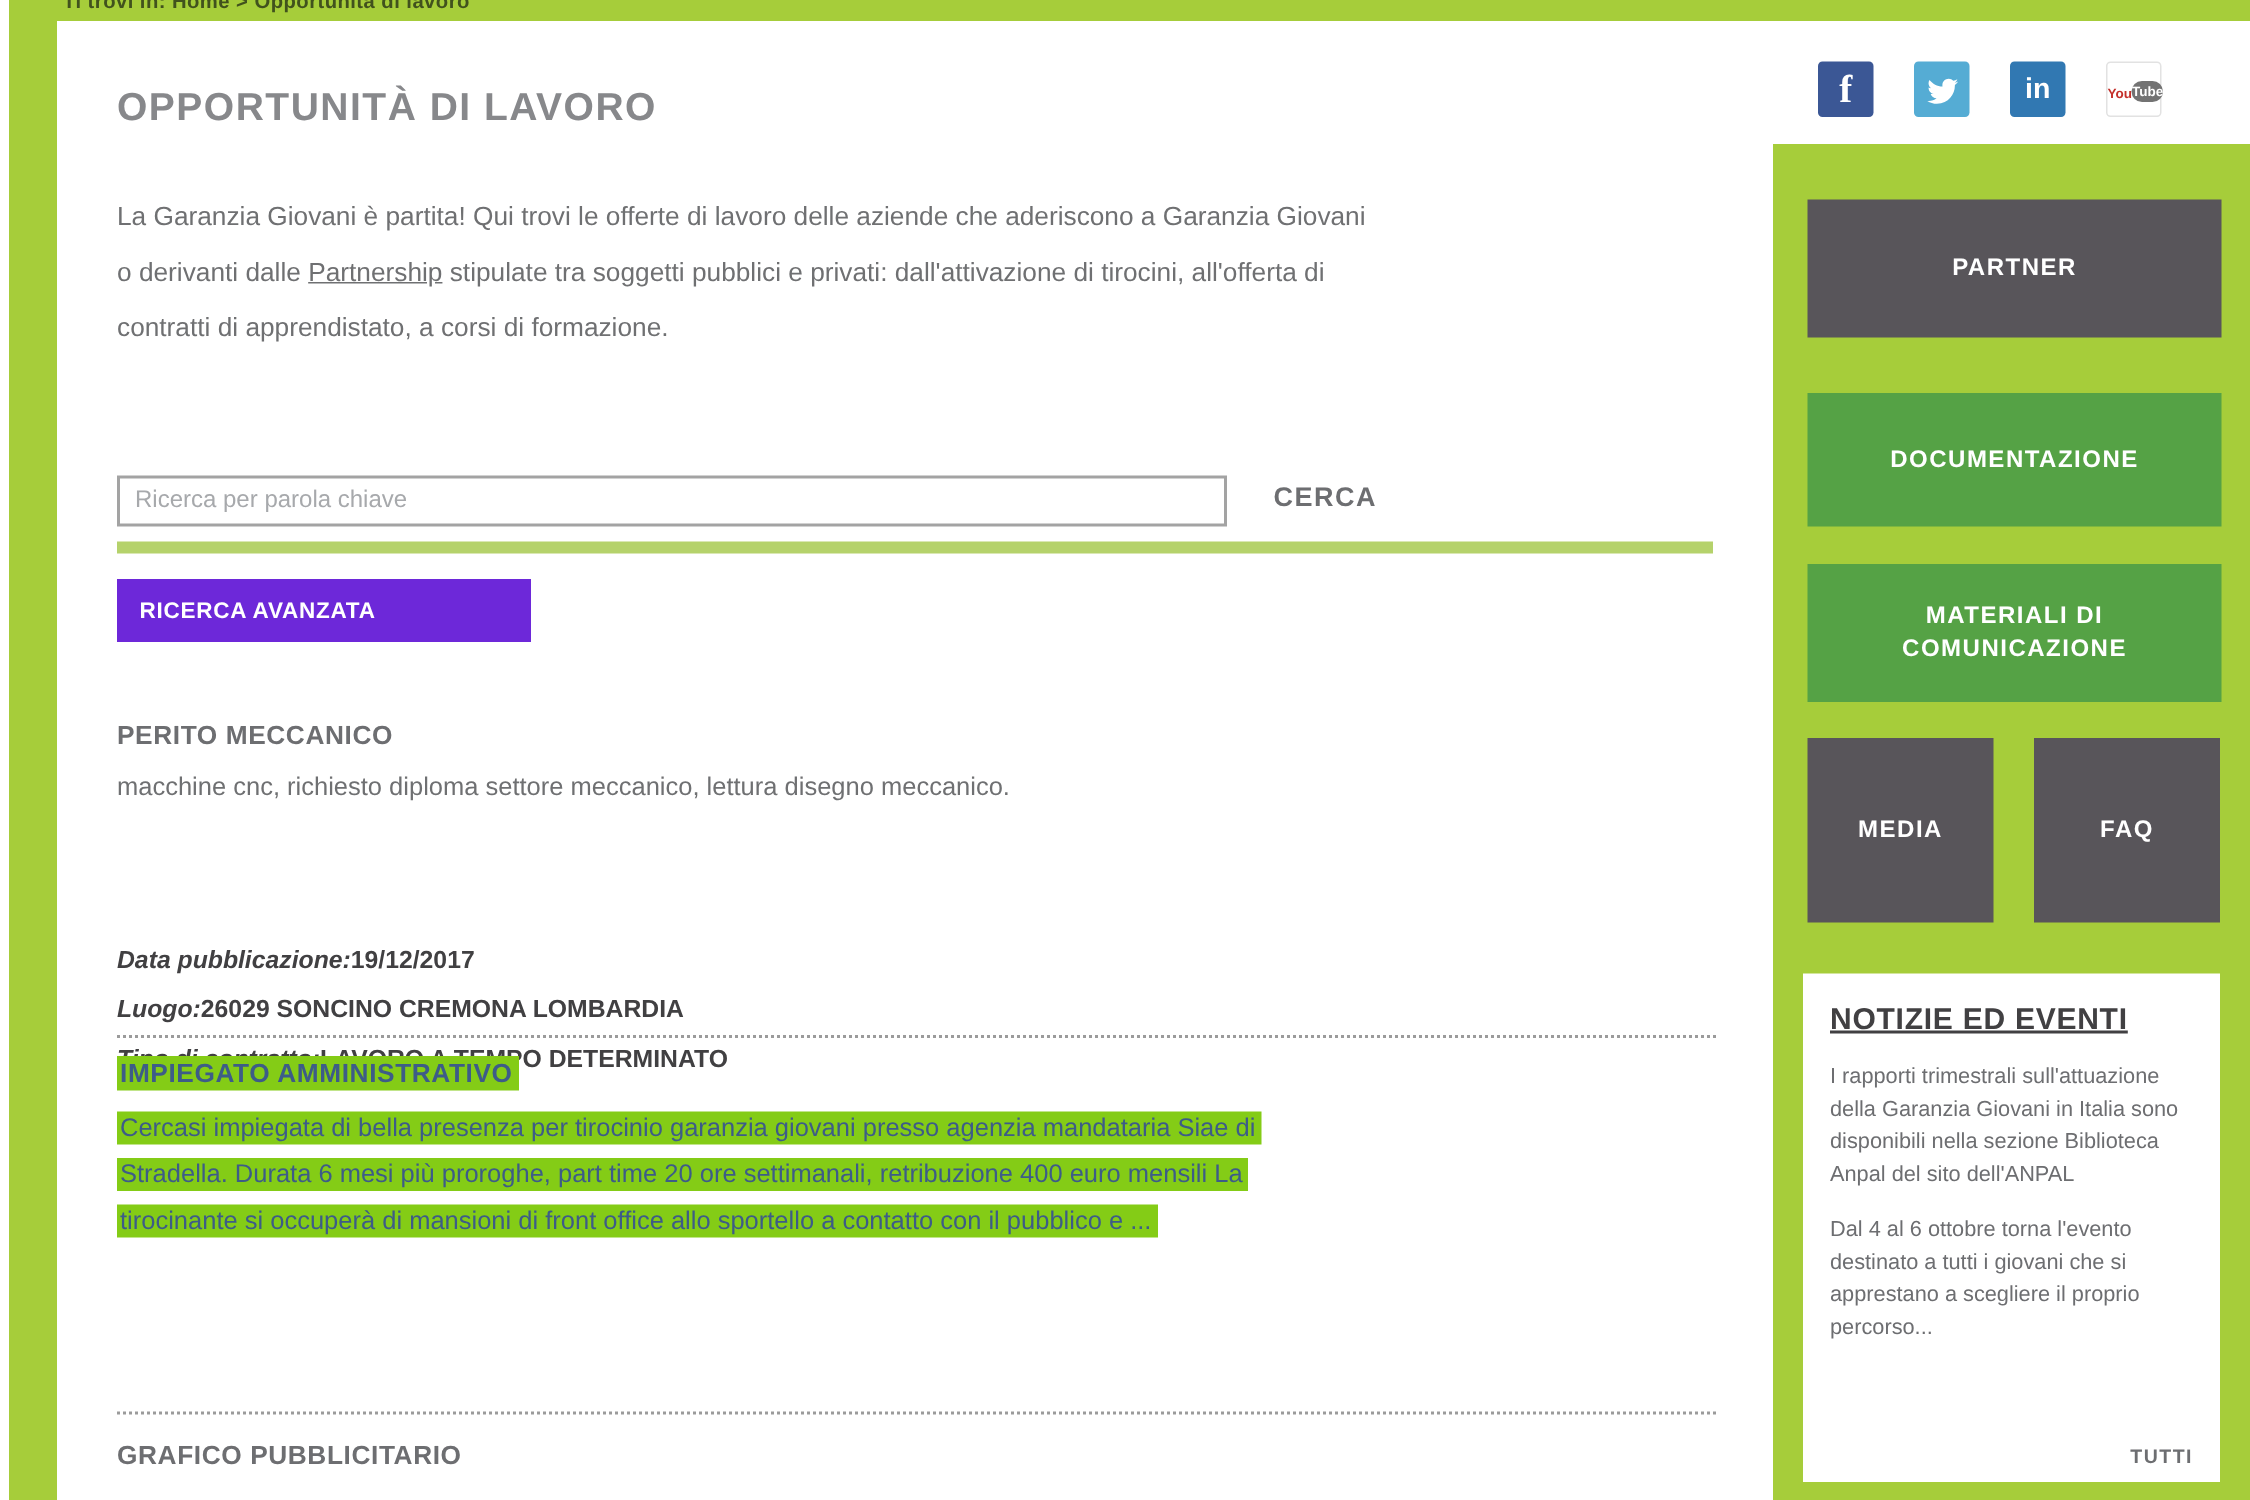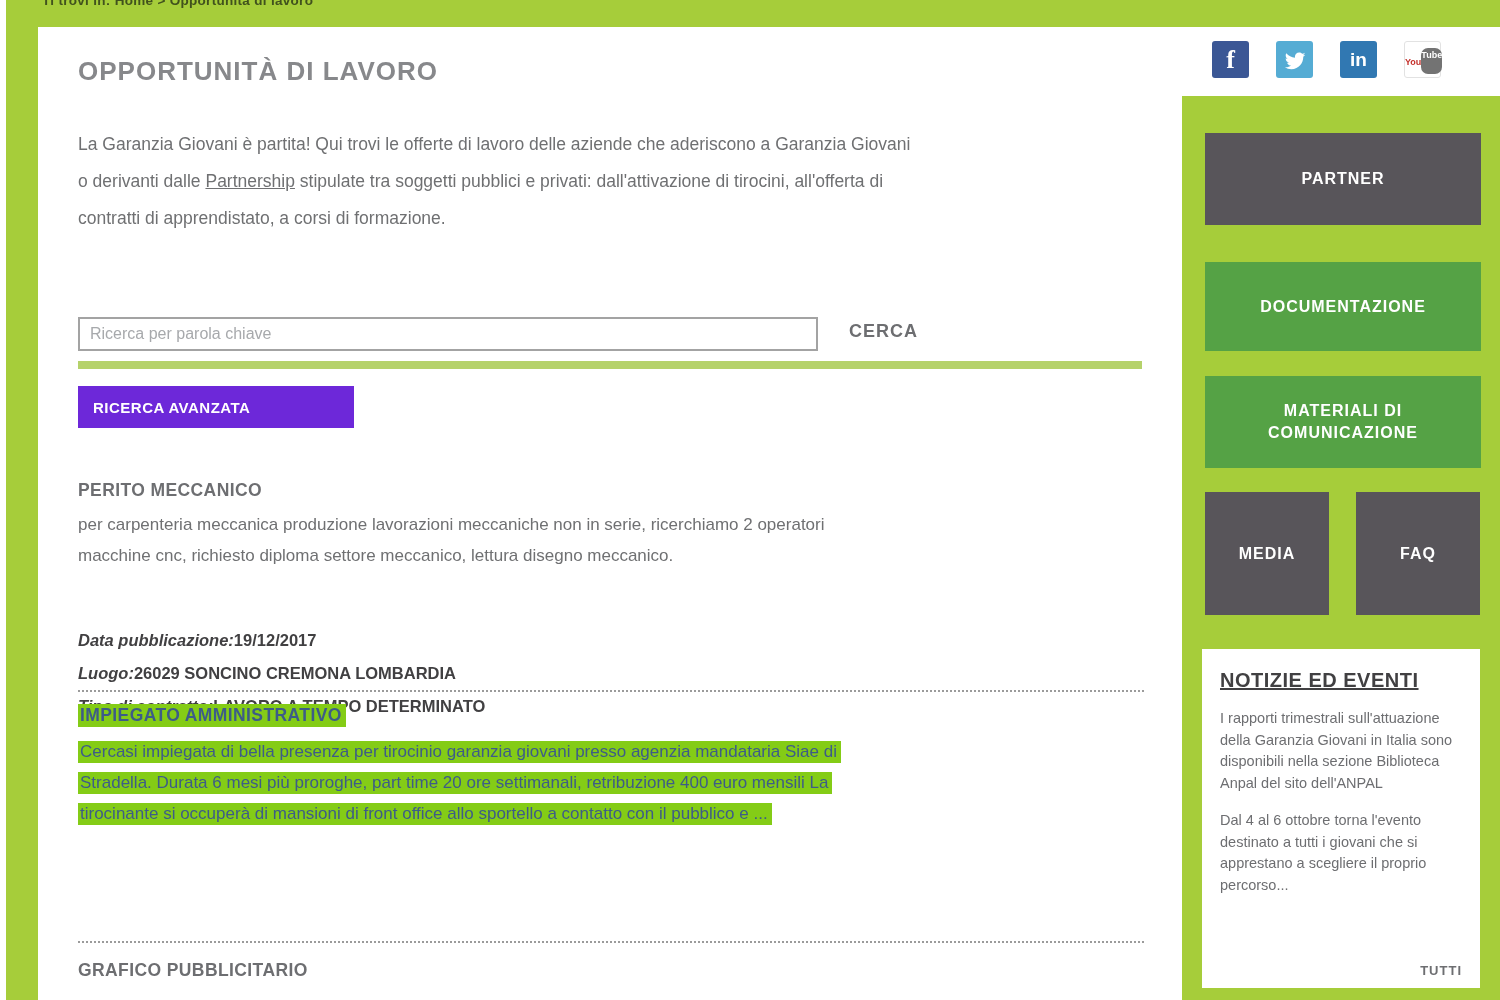--- a/index.html
+++ b/index.html
@@ -1,20 +1,20 @@
 <!DOCTYPE html>
 <html><head>
 <meta charset="utf-8">
 <style>
   html,body{margin:0;padding:0;}
   body{width:1500px;height:1000px;background:#ffffff;font-family:"Liberation Sans",sans-serif;overflow:hidden;}
   .stage{position:relative;width:1500px;height:1000px;background:#fff;}
 
   
-  .frame-top{position:absolute;left:6px;top:0;right:0;height:27px;background:#a6cd3a;overflow:hidden;}
+  .frame-top{position:absolute;left:6px;top:0;right:0;height:14px;background:#a6cd3a;overflow:hidden;}
   .frame-left{position:absolute;left:6px;top:0;width:32px;height:1000px;background:#a6cd3a;}
   .breadcrumb{position:absolute;left:36px;top:-7px;font-size:13.5px;font-weight:700;color:#41521d;letter-spacing:.3px;white-space:nowrap;}
 
   
   .page-title{position:absolute;left:78px;top:56px;font-size:26px;font-weight:700;color:#87888b;letter-spacing:1px;}
   .intro{position:absolute;left:78px;top:126px;width:1080px;font-size:17.5px;color:#6f7072;line-height:37px;}
   .intro a{color:#6f7072;text-decoration:underline;}
 
   .search-input{position:absolute;left:78px;top:317px;width:740px;height:34px;box-sizing:border-box;border:2px solid #a3a3a3;background:#fff;padding:0 10px;font-family:"Liberation Sans",sans-serif;font-size:16px;color:#555;}
   .search-input::placeholder{color:#a7a9ac;opacity:1;}
@@ -36,21 +36,21 @@
   .job-meta .hl{color:#31517e;}
 
   
   .social{position:absolute;left:1212px;top:41px;display:flex;gap:27px;}
   .sicon{width:37px;height:37px;border-radius:3px;display:flex;align-items:center;justify-content:center;cursor:pointer;box-sizing:border-box;}
   .fb{background:#3b5795;color:#fff;font-size:26px;font-weight:700;font-family:"Liberation Serif",serif;}
   .tw{background:#55acd4;}
   .li{background:#3178b2;color:#fff;font-size:19px;font-weight:700;}
   .yt{background:#fff;border:1px solid #e2e2e2;flex-direction:row;justify-content:flex-start;}
   .yt .you{color:#c4302b;font-size:9px;font-weight:700;margin-top:4px;line-height:10px;}
-  .yt .tube{background:#737373;color:#fff;font-size:9px;font-weight:700;width:28px;height:26px;line-height:14px;border-radius:7px;text-align:center;margin-top:2px;}
+  .yt .tube{background:#737373;color:#fff;font-size:9px;font-weight:700;width:28px;height:14px;line-height:14px;border-radius:7px;text-align:center;margin-top:2px;}
 
   
   .sidebar{position:absolute;left:1182px;top:96px;width:318px;height:904px;background:#a6cd3a;}
   .sbtn{position:absolute;display:flex;align-items:center;justify-content:center;text-align:center;color:#fff;font-weight:700;letter-spacing:1px;font-size:16px;cursor:pointer;border:none;font-family:"Liberation Sans",sans-serif;line-height:22px;}
   .btn-dark{background:#58555a;}
   .btn-green{background:#55a245;}
   .b-partner{left:1205px;top:133px;width:276px;height:92px;}
   .b-doc{left:1205px;top:262px;width:276px;height:89px;}
   .b-mat{left:1205px;top:376px;width:276px;height:92px;padding:7px 38px;box-sizing:border-box;}
   .b-media{left:1205px;top:492px;width:124px;height:123px;}
@@ -79,21 +79,20 @@
     <div>contratti di apprendistato, a corsi di formazione.</div>
   </div>
 
   <input class="search-input" type="text" placeholder="Ricerca per parola chiave" style="">
   <button class="cerca">CERCA</button>
   <div class="lime-bar"></div>
   <button class="adv-btn">RICERCA AVANZATA</button>
 
   <div class="job-title" style="top:480px;">PERITO MECCANICO</div>
   <div class="job-desc" style="top:509px;">
-    <div>per carpenteria meccanica produzione lavorazioni meccaniche non in serie, ricerchiamo 2 operatori</div>
     <div>macchine cnc, richiesto diploma settore meccanico, lettura disegno meccanico.</div>
   </div>
   <div class="job-meta" style="top:580px;">
     <div><span class="lbl">Data pubblicazione:</span><span class="val">19/12/2017</span></div>
     <div><span class="lbl">Luogo:</span><span class="val">26029 SONCINO CREMONA LOMBARDIA</span></div>
     <div><span class="lbl">Tipo di contratto:</span><span class="val">LAVORO A TEMPO DETERMINATO</span></div>
   </div>
   <div class="sep" style="top:690px;"></div>
 
   <div class="job-title" style="top:705px;"><span class="hl">IMPIEGATO AMMINISTRATIVO</span></div>

